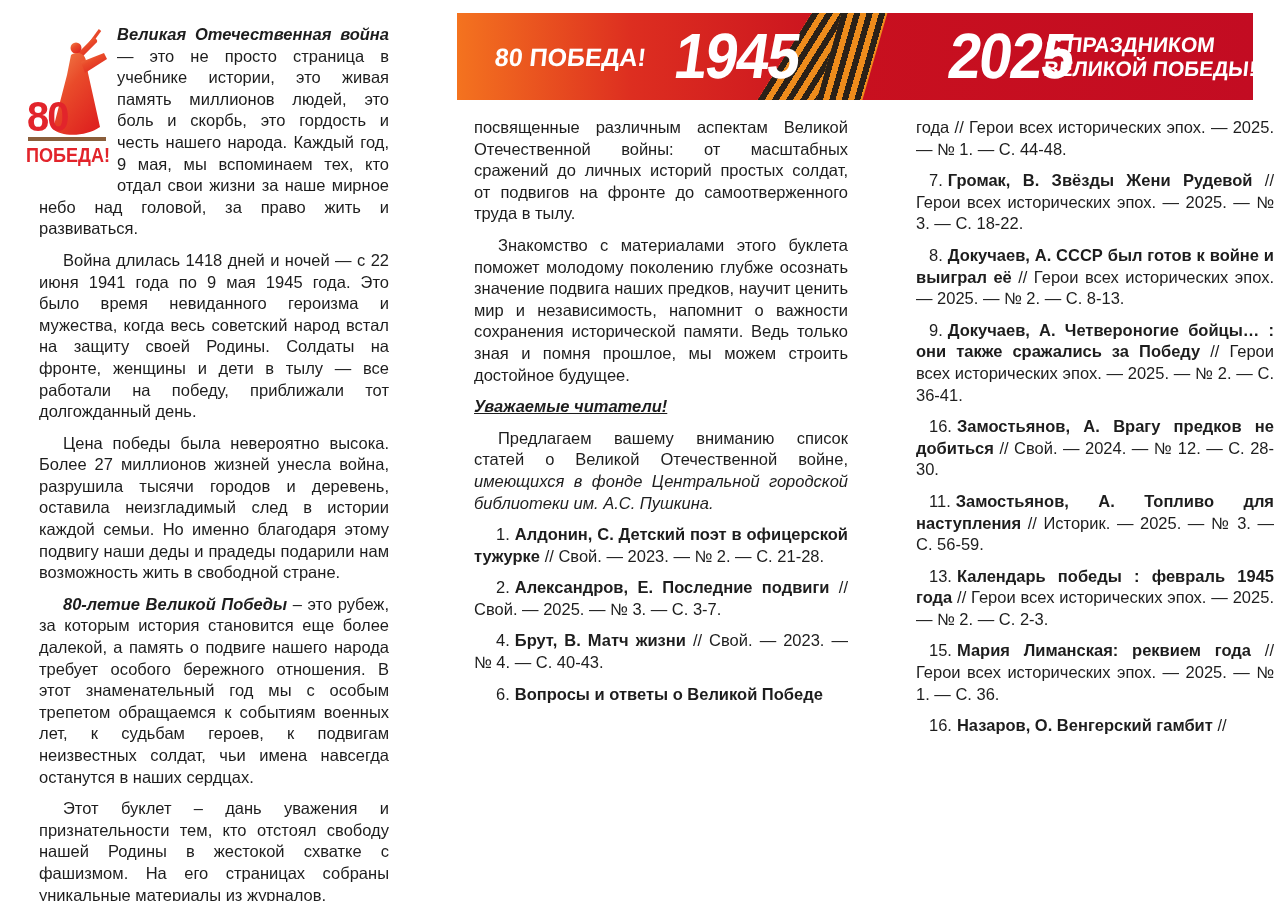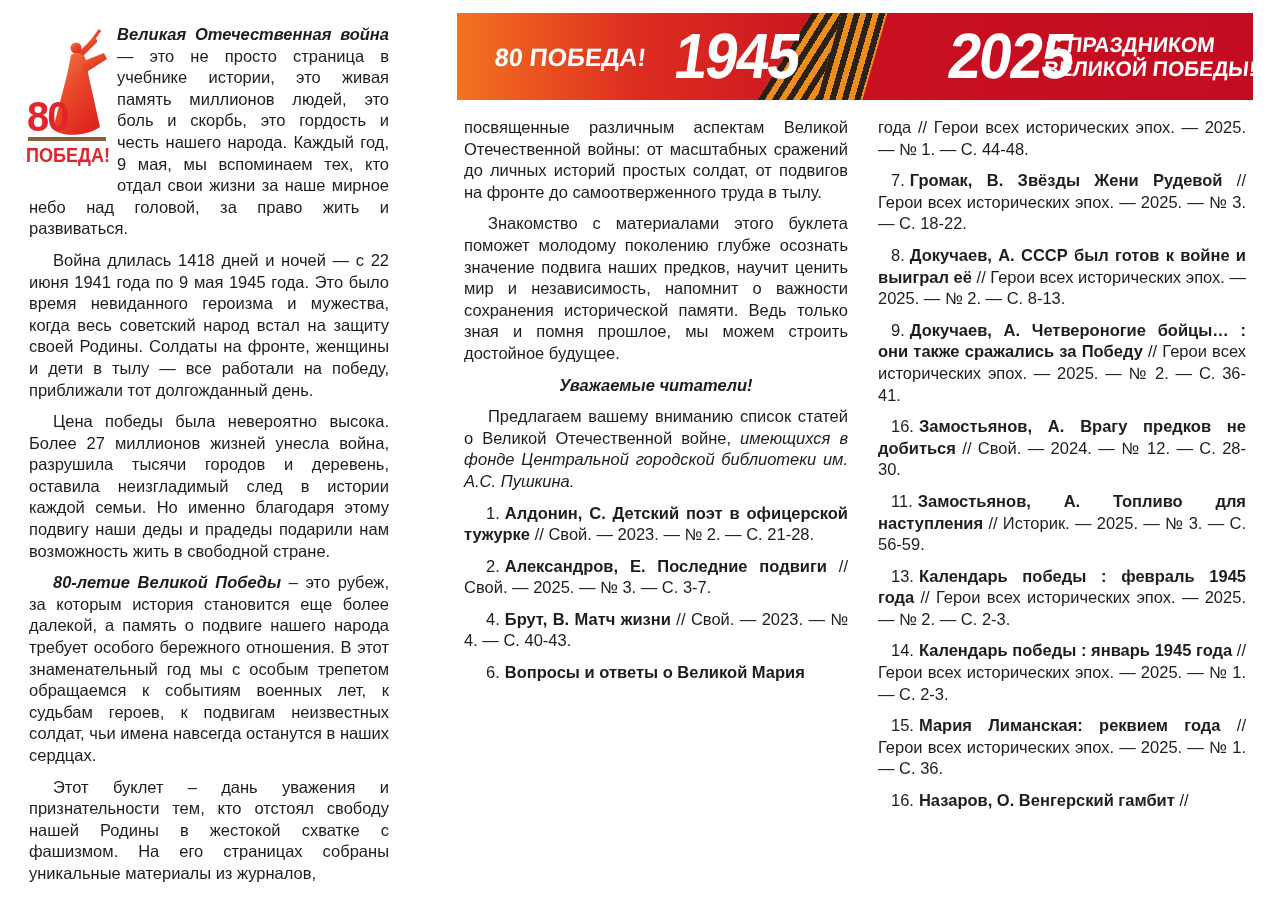--- a/index.html
+++ b/index.html
@@ -2,28 +2,28 @@
 <html><head>
 <meta charset="utf-8">
 <style>
   html,body{margin:0;padding:0;background:#fff;}
   .page{
     position:relative;width:1279px;height:901px;background:#ffffff;overflow:hidden;
     font-family:"Liberation Sans",sans-serif;color:#1d1d1d;
   }
   
   .col{position:absolute;font-size:16.5px;line-height:21.6px;text-align:justify;}
-  .col p{margin:0 0 10px 4px;}
+  .col p{margin:0 0 10px 14px;}
   .col-left{left:25px;top:24px;width:364px;}
   .col-mid{left:460px;top:117px;width:388px;}
-  .col-right{left:874px;top:117px;width:372px;}
+  .col-right{left:902px;top:117px;width:372px;}
   .indent{text-indent:24px;}
   .lead{font-weight:bold;font-style:italic;}
   .ital{font-style:italic;}
-  .center-head{text-align:center;font-weight:bold;font-style:italic;text-indent:0;margin:2px 0 10px 0;}
+  .center-head{font-weight:bold;font-style:italic;text-indent:0;margin:2px 0 10px 0;text-decoration:underline;}
   
   .bib{text-indent:22px;margin:0 0 9px 0;}
   .col-right .bib{text-indent:13px;}
   .bib .num{margin-right:5px;}
   .bib .t{font-weight:bold;}
   
   .logo{float:left;width:86px;height:158px;margin:2px 6px 0 0;position:relative;}
   .logo svg{position:absolute;left:22px;top:2px;}
   .logo-80{
     position:absolute;left:2px;top:70px;font-size:42px;font-weight:900;color:#e2242b;
@@ -108,30 +108,29 @@
 
   <div class="col col-mid">
     <p>посвященные различным аспектам Великой Отечественной войны: от масштабных сражений до личных историй простых солдат, от подвигов на фронте до самоотверженного труда в тылу.</p>
     <p class="indent">Знакомство с материалами этого буклета поможет молодому поколению глубже осознать значение подвига наших предков, научит ценить мир и независимость, напомнит о важности сохранения исторической памяти. Ведь только зная и помня прошлое, мы можем строить достойное будущее.</p>
     <p class="center-head">Уважаемые читатели!</p>
     <p class="indent"><span>Предлагаем вашему вниманию список статей о Великой Отечественной войне, </span><span class="ital">имеющихся в фонде Центральной городской библиотеки им. А.С. Пушкина.</span></p>
 
     <p class="bib"><span class="num">1.</span><span class="t">Алдонин, С. Детский поэт в офицерской тужурке</span><span class="s"> // Свой. — 2023. — № 2. — С. 21-28.</span></p>
     <p class="bib"><span class="num">2.</span><span class="t">Александров, Е. Последние подвиги</span><span class="s"> // Свой. — 2025. — № 3. — С. 3-7.</span></p>
     <p class="bib"><span class="num">4.</span><span class="t">Брут, В. Матч жизни</span><span class="s"> // Свой. — 2023. — № 4. — С. 40-43.</span></p>
-    <p class="bib"><span class="num">6.</span><span class="t">Вопросы и ответы о Великой Мария</span><span class="s"></span></p>
+    <p class="bib"><span class="num">6.</span><span class="t">Вопросы и ответы о Великой Победе</span><span class="s"></span></p>
   </div>
 
   <div class="col col-right">
     <p><span class="t">года</span><span class="s"> // Герои всех исторических эпох. — 2025. — № 1. — С. 44-48.</span></p>
 
     <p class="bib"><span class="num">7.</span><span class="t">Громак, В. Звёзды Жени Рудевой</span><span class="s"> // Герои всех исторических эпох. — 2025. — № 3. — С. 18-22.</span></p>
     <p class="bib"><span class="num">8.</span><span class="t">Докучаев, А. СССР был готов к войне и выиграл её</span><span class="s"> // Герои всех исторических эпох. — 2025. — № 2. — С. 8-13.</span></p>
     <p class="bib"><span class="num">9.</span><span class="t">Докучаев, А. Четвероногие бойцы… : они также сражались за Победу</span><span class="s"> // Герои всех исторических эпох. — 2025. — № 2. — С. 36-41.</span></p>
     <p class="bib"><span class="num">16.</span><span class="t">Замостьянов, А. Врагу предков не добиться</span><span class="s"> // Свой. — 2024. — № 12. — С. 28-30.</span></p>
     <p class="bib"><span class="num">11.</span><span class="t">Замостьянов, А. Топливо для наступления</span><span class="s"> // Историк. — 2025. — № 3. — С. 56-59.</span></p>
     <p class="bib"><span class="num">13.</span><span class="t">Календарь победы : февраль 1945 года</span><span class="s"> // Герои всех исторических эпох. — 2025. — № 2. — С. 2-3.</span></p>
-    <p class="bib"><span class="num">14.</span><span class="t">Календарь победы : январь 1945 года</span><span class="s"> // Герои всех исторических эпох. — 2025. — № 1. — С. 2-3.</span></p>
     <p class="bib"><span class="num">15.</span><span class="t">Мария Лиманская: реквием года</span><span class="s"> // Герои всех исторических эпох. — 2025. — № 1. — С. 36.</span></p>
     <p class="bib"><span class="num">16.</span><span class="t">Назаров, О. Венгерский гамбит</span><span class="s"> //</span></p>
   </div>
 
 </div>
 
 </body></html>

